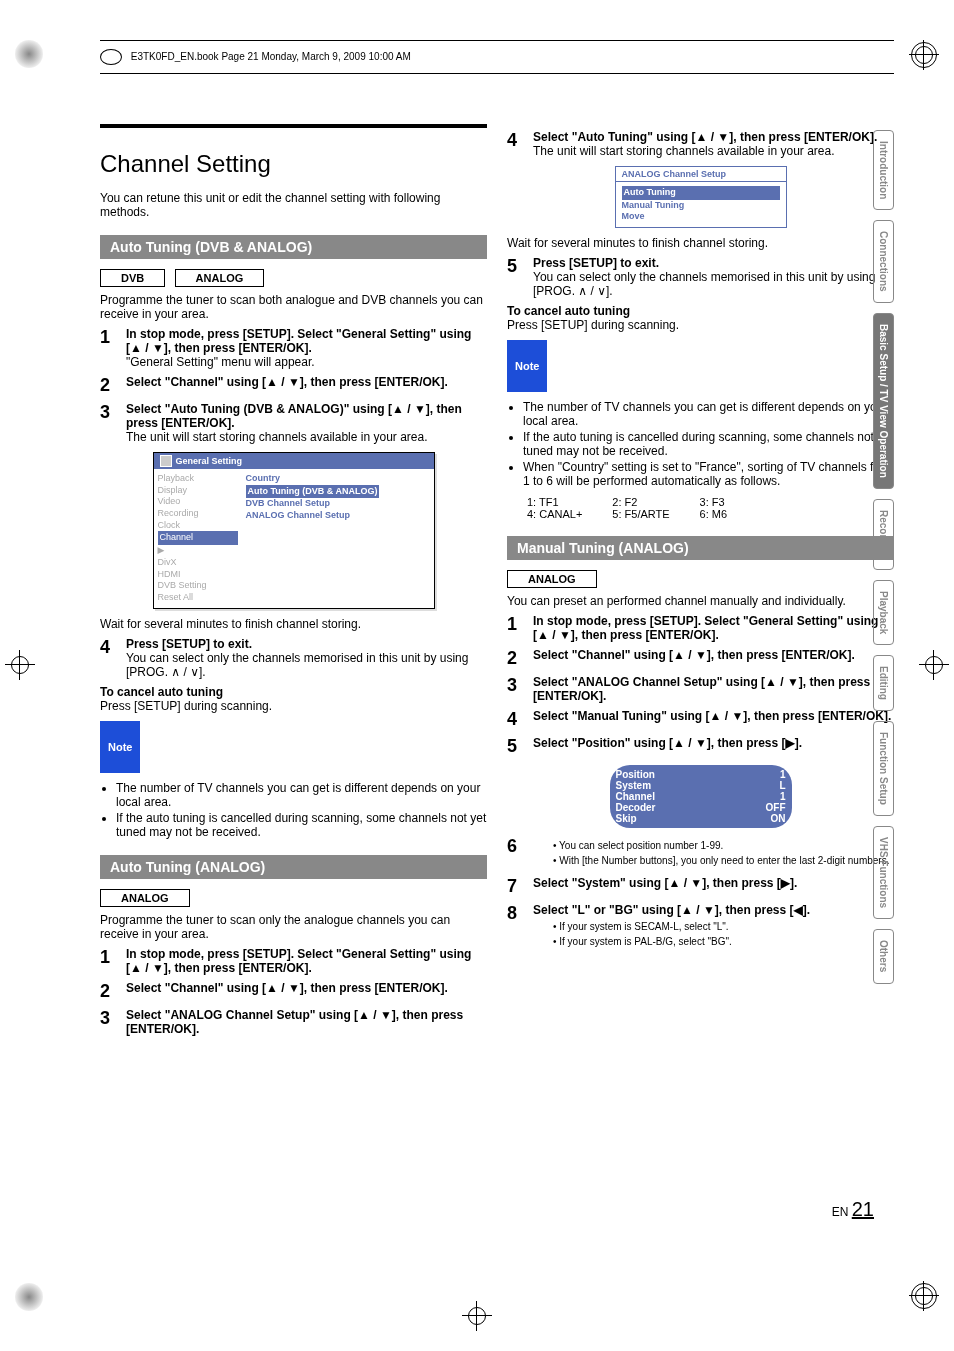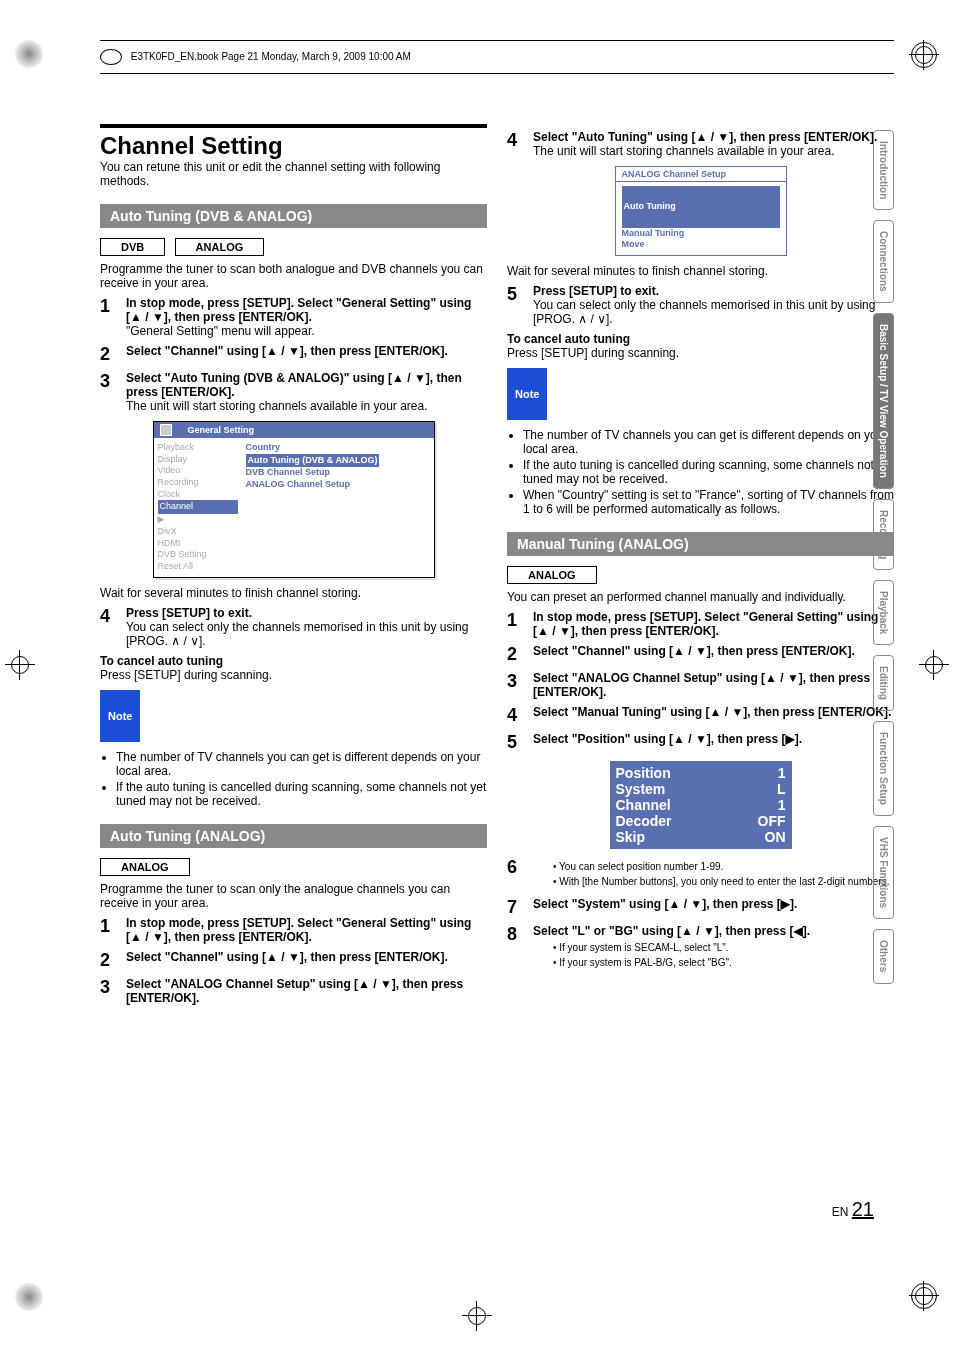--- a/index.html
+++ b/index.html
@@ -98,24 +98,24 @@
     color: #888;
     font-weight: bold;
     text-align: center;
   }
   .side-tab.active {
     background: #777;
     color: #fff;
   }
   .h1 {
     font-size: 24px;
-    font-weight: bold;
-    margin: 0 0 0 0;
+    font-weight: normal;
+    margin: 0 0 13px 0;
     border-top: 4px solid #000;
-    padding-top: 4px;
+    padding-top: 22px;
   }
   .h2 {
     background: #888;
     color: #fff;
     font-weight: bold;
     font-size: 14px;
     padding: 4px 10px;
     margin: 16px 0 10px 0;
     position: relative;
   }
@@ -179,21 +179,21 @@
     font-size: 9px;
     box-shadow: 2px 2px 0 #ddd;
   }
   .screen-title {
     background: #5a6fb0;
     color: #fff;
     padding: 2px 6px;
     font-weight: bold;
     display: flex;
     align-items: center;
-    gap: 16px;
+    gap: 4px;
   }
   .screen-title .ico {
     width: 10px;
     height: 10px;
     background: #ccc;
     border: 1px solid #fff;
   }
   .screen-body {
     display: flex;
     background: #fff;
@@ -240,30 +240,31 @@
   }
   .screen2-body {
     padding: 4px 6px;
     color: #5a6fb0;
     font-weight: bold;
     line-height: 1.3;
   }
   .screen2-body .hl {
     background: #5a6fb0;
     color: #fff;
-    padding: 15px 2px;
+    padding: 1px 2px;
     display: block;
   }
   .screen3 {
     width: 170px;
     margin: 8px auto;
-    font-size: 14px;
+    font-size: 10px;
     background: #5a6fb0;
     color: #fff;
     padding: 4px 6px;
+    border-radius: 20px;
   }
   .screen3 .row {
     display: flex;
     justify-content: space-between;
   }
   .three-col {
     display: flex;
     gap: 30px;
     margin-left: 20px;
     font-size: 11px;
@@ -470,20 +471,34 @@
       </div>
 
       <div><b>To cancel auto tuning</b></div>
       <div>Press [SETUP] during scanning.</div>
       <div class="note-label">Note</div>
       <ul class="bullets">
         <li>The number of TV channels you can get is different depends on your local area.</li>
         <li>If the auto tuning is cancelled during scanning, some channels not yet tuned may not be received.</li>
         <li>When "Country" setting is set to "France", sorting of TV channels from 1 to 6 will be performed automatically as follows.</li>
       </ul>
+      <div class="three-col">
+        <div>
+          <div>1: TF1</div>
+          <div>4: CANAL+</div>
+        </div>
+        <div>
+          <div>2: F2</div>
+          <div>5: F5/ARTE</div>
+        </div>
+        <div>
+          <div>3: F3</div>
+          <div>6: M6</div>
+        </div>
+      </div>
 
       <div class="h2">Manual Tuning (ANALOG)</div>
       <div class="tag-row">
         <span class="tag">ANALOG</span>
       </div>
       <div>You can preset an performed channel manually and individually.</div>
       <div id="sec4-steps">
           <div class="step">
             <div class="step-num">1</div>
             <div class="step-body"><span class="bold">In stop mode, press [SETUP]. Select "General Setting" using [▲ / ▼], then press [ENTER/OK].</span></div>

